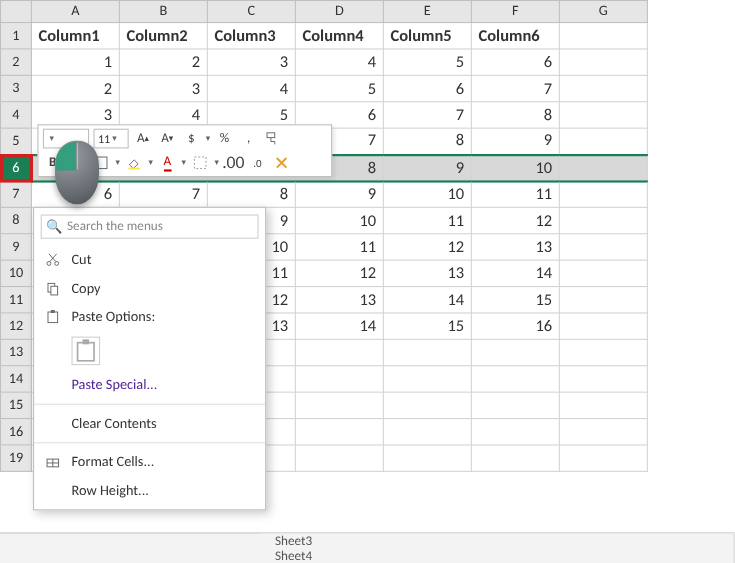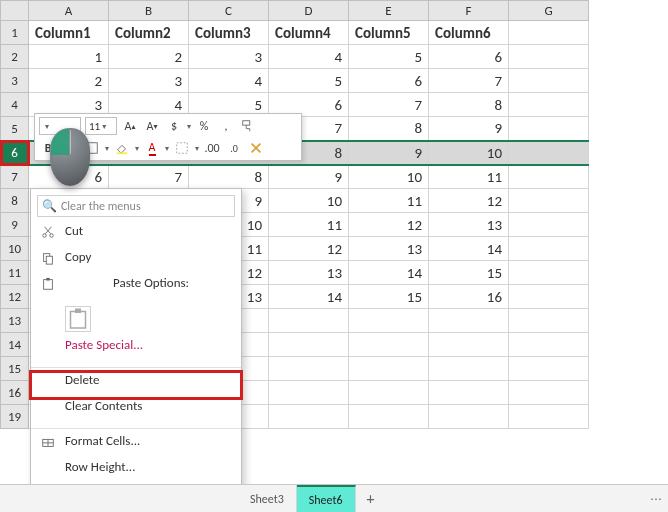--- a/index.html
+++ b/index.html
@@ -134,28 +134,28 @@
     margin: 2px 6px 6px 6px;
     border: 1px solid #cfcfcf;
     height: 22px;
     display: flex; align-items: center;
     padding: 0 4px;
     color: #888;
     font-size: 12px;
   }
   .cm-item {
     display: flex;
-    align-items: flex-start;
+    align-items: center;
     height: 26px;
     padding: 0 10px 0 8px;
     gap: 8px;
     color: #333;
     cursor: default;
   }
-  .cm-item.disabled { color: #be185d; }
+  .cm-item.disabled { color: #4c1d95; }
   .cm-item .ico {
     width: 18px; height: 18px;
     display: inline-flex; align-items: center; justify-content: center;
     color: #666;
   }
   .cm-item .ico svg { width: 14px; height: 14px; }
   .cm-sep { height: 1px; background: #e0e0e0; margin: 4px 0; }
   .cm-sub {
     padding-left: 34px;
     height: 36px;
@@ -200,20 +200,21 @@
   .tabbar {
     position: absolute;
     left: 0; right: 0; bottom: 0;
     height: 28px;
     background: #f3f3f3;
     border-top: 1px solid #c8c8c8;
     display: flex;
     align-items: stretch;
     padding-left: 238px;
     font-size: 12px;
+    flex-direction: column;
   }
   .tabbar .tab {
     padding: 0 12px;
     display:flex; align-items:center;
     border-right: 1px solid #d4d4d4;
     background: #f3f3f3;
     color: #555;
   }
   .tabbar .tab.active {
     background: #5eead4;
@@ -470,34 +471,34 @@
     <span class="btn" style="color:#c00;">
         <span style="border-bottom:2px solid #c00;">A</span>
       </span>
       <span class="chev">▾</span>
     <span class="btn">
         <svg viewBox="0 0 16 16">
           <rect x="2" y="2" width="12" height="12" fill="none" stroke="#999" stroke-dasharray="2"></rect>
         </svg>
       </span>
       <span class="chev">▾</span>
-    <span class="btn" style="font-size:12px;">.00</span>
+    <span class="btn" style="font-size:16px;">.00</span>
     <span class="btn" style="font-size:10px;">.0</span>
     <span class="btn">
         <svg viewBox="0 0 16 16">
           <path d="M3 3 L13 13 M3 13 L13 3" stroke="#e0a030" stroke-width="2"></path>
         </svg>
       </span>
   </div>
 </div>
 
 <div class="context-menu">
   <div class="cm-search">
     <span style="margin-right:4px;">🔍</span>
-    <span>Clear the menus</span>
+    <span>Search the menus</span>
   </div>
   <div class="cm-item">
     <span class="ico">
         <svg viewBox="0 0 16 16">
           <circle cx="4" cy="12" r="2" fill="none" stroke="#666"></circle>
           <circle cx="12" cy="12" r="2" fill="none" stroke="#666"></circle>
           <path d="M5 10 L12 2 M11 10 L4 2" stroke="#666"></path>
         </svg>
       </span>
     <span class="lbl"><span>Cut</span></span>
@@ -511,39 +512,35 @@
       </span>
     <span class="lbl"><span>Copy</span></span>
   </div>
   <div class="cm-item">
     <span class="ico">
         <svg viewBox="0 0 16 16">
           <rect x="3" y="3" width="10" height="11" fill="none" stroke="#666"></rect>
           <rect x="6" y="1" width="4" height="3" fill="#666"></rect>
         </svg>
       </span>
-    <span class="lbl" style="font-weight:500;margin-left:48px;"><span>Paste Options:</span></span>
+    <span class="lbl" style="font-weight:500;"><span>Paste Options:</span></span>
   </div>
   <div class="cm-sub">
     <span class="pbtn">
         <svg viewBox="0 0 16 16">
           <rect x="3" y="3" width="10" height="11" fill="none" stroke="#aaa"></rect>
           <rect x="6" y="1" width="4" height="3" fill="#aaa"></rect>
         </svg>
       </span>
   </div>
   <div class="cm-item disabled">
     <span class="ico"></span>
     <span class="lbl"><span>Paste Special...</span></span>
   </div>
   <div class="cm-sep"></div>
-  <div class="cm-item redbox-delete">
-    <span class="ico"></span>
-    <span class="lbl"><span>Delete</span></span>
-  </div>
   <div class="cm-item">
     <span class="ico"></span>
     <span class="lbl"><span>Clear Contents</span></span>
   </div>
   <div class="cm-sep"></div>
   <div class="cm-item">
     <span class="ico">
         <svg viewBox="0 0 16 16">
           <rect x="2" y="5" width="12" height="8" fill="none" stroke="#666"></rect>
           <path d="M2 9 h12 M8 5 v8" stroke="#666"></path>
@@ -559,17 +556,18 @@
 
 <div class="mouse">
   <div class="body">
     <div class="left-btn"></div>
     <div class="split"></div>
   </div>
 </div>
 
 <div class="tabbar">
   <div class="tab">Sheet3</div>
+  <div class="tab">Sheet4</div>
   <div class="tab active">Sheet6</div>
   <div class="addtab">+</div>
   <div class="spacer"></div>
   <div class="more">⋯</div>
 </div>
 
 </body></html>

